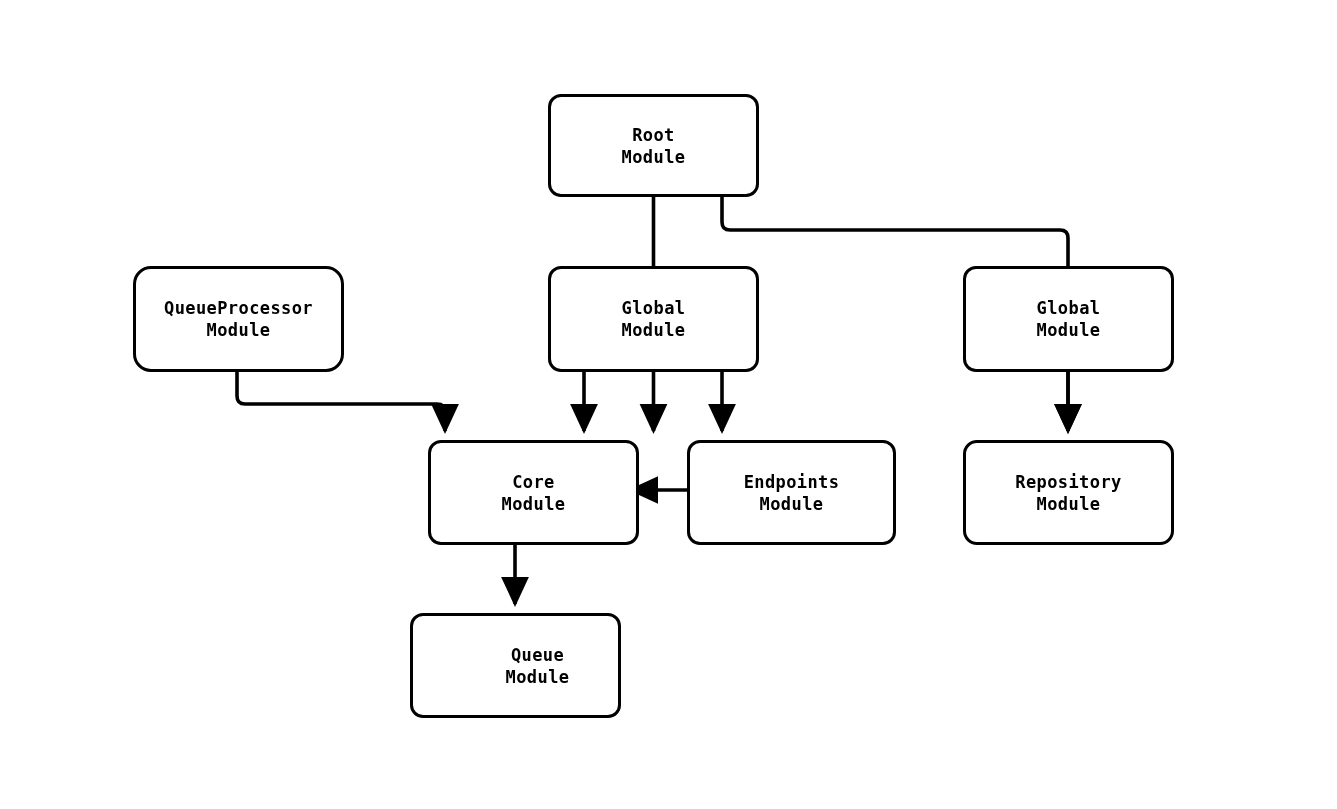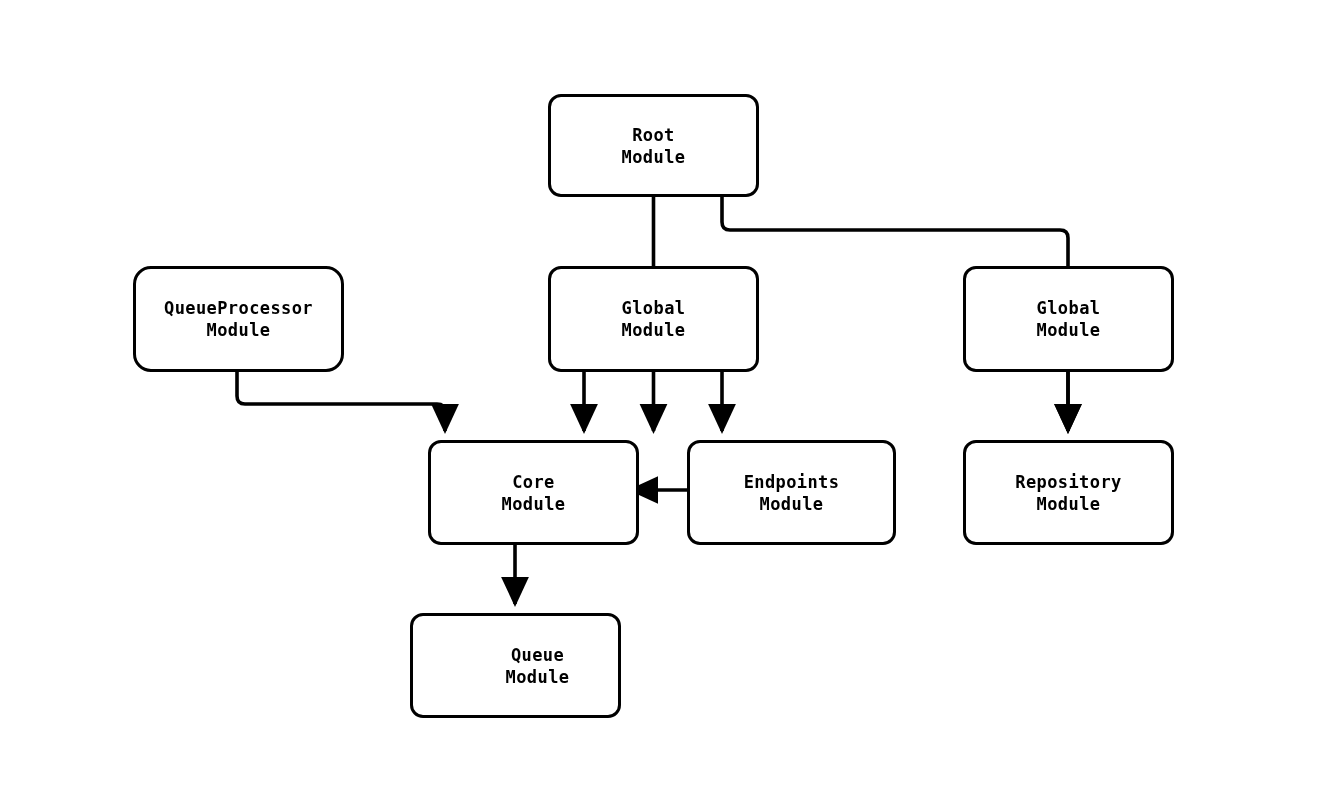--- a/index.html
+++ b/index.html
@@ -107,21 +107,21 @@
   <div class="node" style="left: 428px; top: 440px; width: 211px; height: 105px;">
     <div class="node-label">Core</div>
     <div class="node-label">Module</div>
   </div>
 
   <div class="node" style="left: 687px; top: 440px; width: 209px; height: 105px; align-items: center;">
     <div class="node-label">Endpoints</div>
     <div class="node-label">Module</div>
   </div>
 
-  <div class="node" style="left: 963px; top: 440px; width: 211px; height: 105px;">
+  <div class="node" style="left: 963px; top: 440px; width: 211px; height: 105px; border-radius: 14px;">
     <div class="node-label">Repository</div>
     <div class="node-label">Module</div>
   </div>
 
   <div class="node" style="left: 410px; top: 613px; width: 211px; height: 105px; padding-left: 44px;">
     <div class="node-label">Queue</div>
     <div class="node-label">Module</div>
   </div>
 
 </div>

